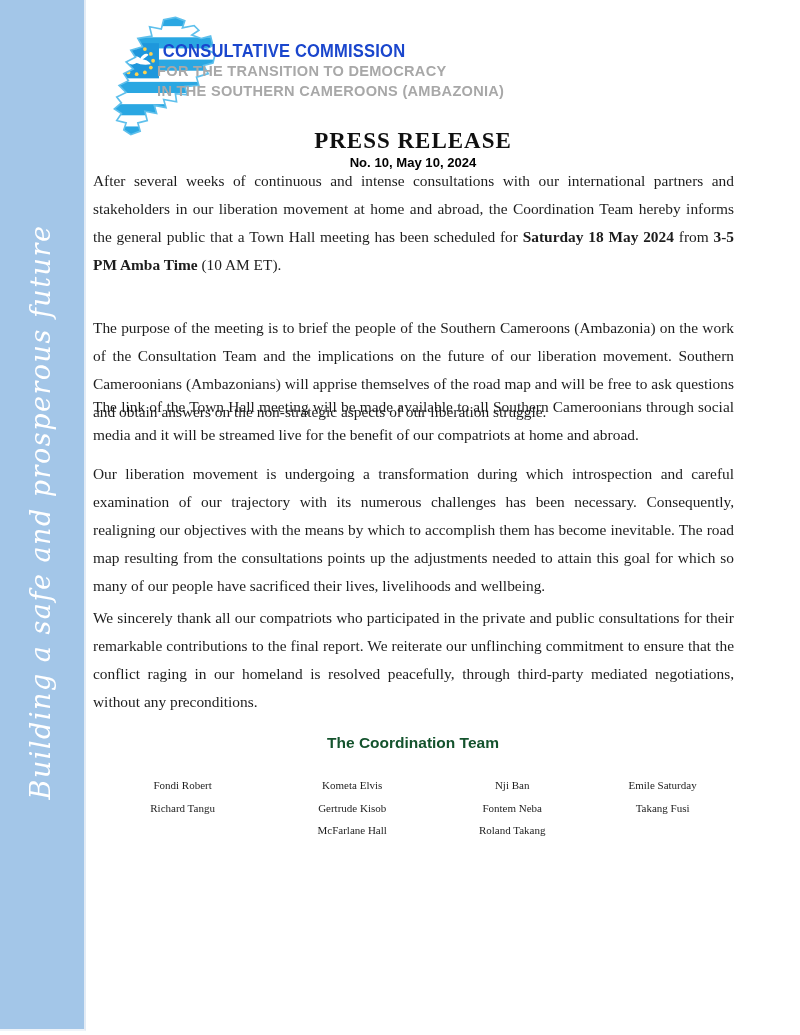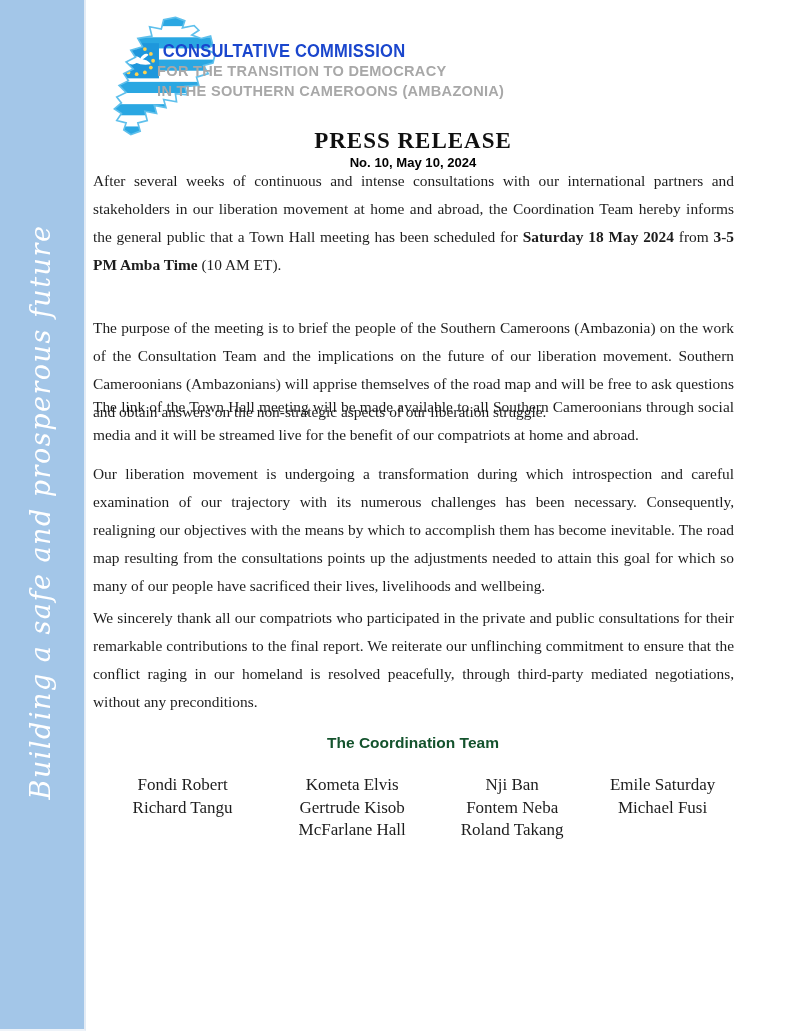--- a/index.html
+++ b/index.html
@@ -67,21 +67,21 @@
   
   .team-heading{
     position:absolute;left:93px;top:734px;width:640px;text-align:center;
     font-family:"Liberation Sans","DejaVu Sans",sans-serif;
     font-weight:bold;font-size:15.5px;color:#14532d;
   }
   .team-grid{
     position:absolute;left:93px;top:774px;width:640px;
     display:grid;grid-template-columns:28% 25% 25% 22%;
   }
-  .team-col{text-align:center;font-size:17px;line-height:22.5px;color:var(--text-black);}
+  .team-col{text-align:center;font-size:11px;line-height:22.5px;color:var(--text-black);}
 </style>
 </head>
 <body>
 
 <div class="sidebar">
   <div class="slogan-anchor">
     <span>Building a safe and prosperous future</span>
   </div>
 </div>
 
@@ -151,15 +151,15 @@
       <div>Gertrude Kisob</div>
       <div>McFarlane Hall</div>
     </div>
     <div class="team-col">
       <div>Nji Ban</div>
       <div>Fontem Neba</div>
       <div>Roland Takang</div>
     </div>
     <div class="team-col">
       <div>Emile Saturday</div>
-      <div>Michael Fusi</div>
+      <div>Takang Fusi</div>
     </div>
   </div>
 
 </body></html>

